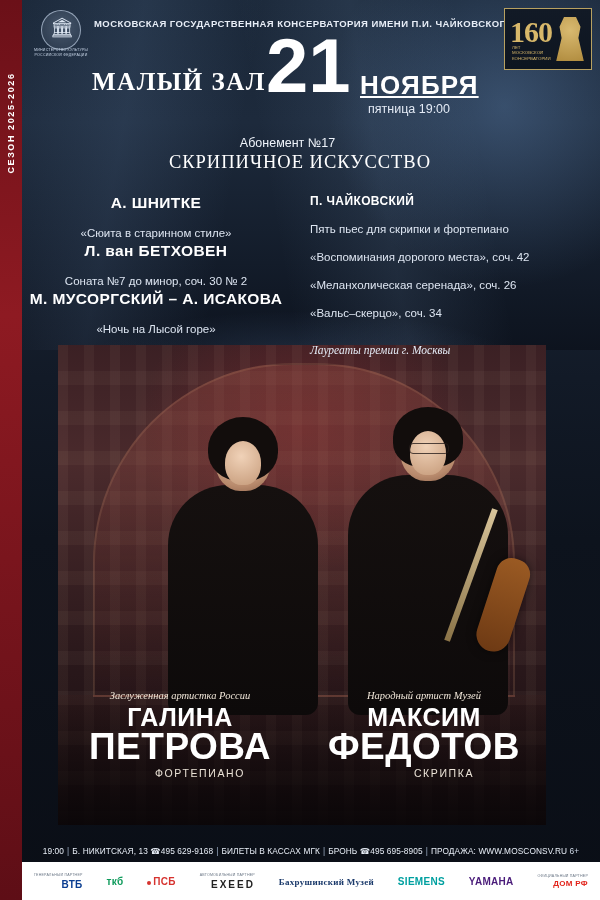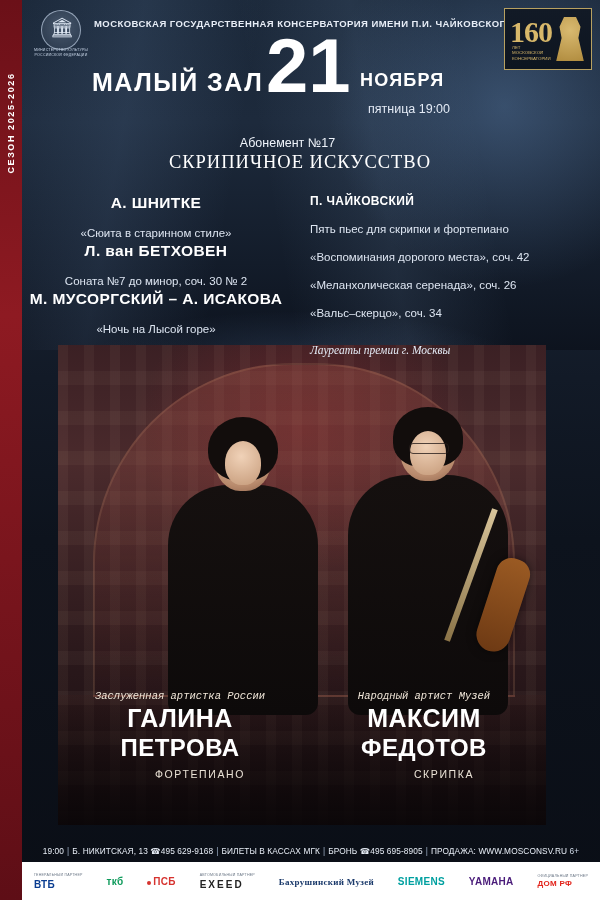--- a/index.html
+++ b/index.html
@@ -74,28 +74,28 @@
   }
   .logo160 .fig{
     position:absolute;right:6px;top:8px;width:30px;height:44px;
     background:radial-gradient(circle at 50% 30%, #e3c274, #b8913f);
     clip-path:polygon(30% 0%,70% 0%,85% 22%,78% 48%,96% 100%,4% 100%,22% 48%,15% 22%);
     opacity:.95;
   }
   
   .hall{
     position:absolute;left:92px;top:68px;font-size:25px;font-weight:bold;letter-spacing:1.5px;
-    color:#fff;z-index:6;
+    color:#fff;z-index:6;font-family:Liberation Serif, serif;
   }
   .bigday{
     position:absolute;left:266px;top:28px;font-size:76px;line-height:76px;font-weight:bold;
     color:#fff;z-index:6;font-family:"Liberation Sans", sans-serif;
   }
   .month{
-    position:absolute;left:360px;top:70px;font-size:18px;font-weight:bold;letter-spacing:1.2px;color:#fff;z-index:6;
+    position:absolute;left:360px;top:70px;font-size:26px;font-weight:bold;letter-spacing:1.2px;color:#fff;z-index:6;text-decoration:underline;
   }
   .weekday{
     position:absolute;left:368px;top:102px;font-size:12.5px;color:#e3eaf5;z-index:6;
   }
   .abon{
     position:absolute;left:0;top:136px;width:575px;text-align:center;font-size:12.5px;color:#eef3fa;z-index:6;
   }
   .cycle{
     position:absolute;left:0;top:152px;width:600px;text-align:center;
     font-size:18.5px;letter-spacing:1px;color:#fff;z-index:6;
@@ -174,37 +174,37 @@
   .bow{
     position:absolute;left:120px;bottom:70px;width:6px;height:140px;
     background:linear-gradient(180deg,#d8c49a,#8b7448);transform:rotate(20deg);
   }
   
   .names{position:absolute;left:58px;top:690px;width:488px;z-index:7;}
   .nm{position:absolute;width:244px;text-align:center;}
   .nm.l{left:0;}
   .nm.r{left:244px;}
   .title-small{
-    font-size:10.5px;font-style:italic;color:#f0e6d8;font-family:Liberation Mono, monospace;
+    font-size:10.5px;font-style:italic;color:#f0e6d8;font-family:Liberation Serif, serif;
   }
   .nm-first{font-size:25px;font-weight:bold;color:#fff;letter-spacing:.5px;line-height:27px;margin-top:3px;}
-  .nm-last{font-size:24px;font-weight:bold;color:#fff;letter-spacing:.5px;line-height:32px;}
+  .nm-last{font-size:37px;font-weight:bold;color:#fff;letter-spacing:.5px;line-height:32px;}
   .nm-role{font-size:10.5px;color:#eae2d6;letter-spacing:1.6px;margin-top:4px;padding-left:40px;}
   
   .footer-info{
     position:absolute;left:22px;top:846px;width:578px;text-align:center;
     font-size:8.3px;color:#e7edf6;letter-spacing:.1px;z-index:8;
   }
   .footer-info .sep{color:#9fb0c6;margin:0 3px;}
   .age{color:#cfd9e7;}
   .sponsors{
     position:absolute;left:22px;top:862px;width:578px;height:38px;
     background:#fff;z-index:8;display:flex;align-items:center;justify-content:space-around;
   }
-  .sp{display:flex;flex-direction:column;align-items:flex-start;justify-content:center;text-decoration:underline;}
+  .sp{display:flex;flex-direction:column;align-items:flex-end;justify-content:center;text-decoration:underline;}
   .sp .cap{font-size:3.6px;color:#6a7685;letter-spacing:.2px;line-height:5px;text-align:center;}
   .sp .nm2{font-size:10px;font-weight:bold;letter-spacing:.3px;margin-top:1px;}
   .sp-vtb .nm2{color:#0a3d91;}
   .sp-tkb .nm2{color:#0f9b5c;}
   .sp-psb .nm2{color:#d6332f;}
   .sp-exeed .nm2{color:#222;letter-spacing:2px;}
   .sp-bm .nm2{color:#1b3a6b;font-family:"Liberation Serif", serif;font-size:9px;}
   .sp-siemens .nm2{color:#00a0a0;}
   .sp-yamaha .nm2{color:#4a1c7a;}
   .sp-domrf .nm2{color:#e2231a;font-size:8px;line-height:8px;}

